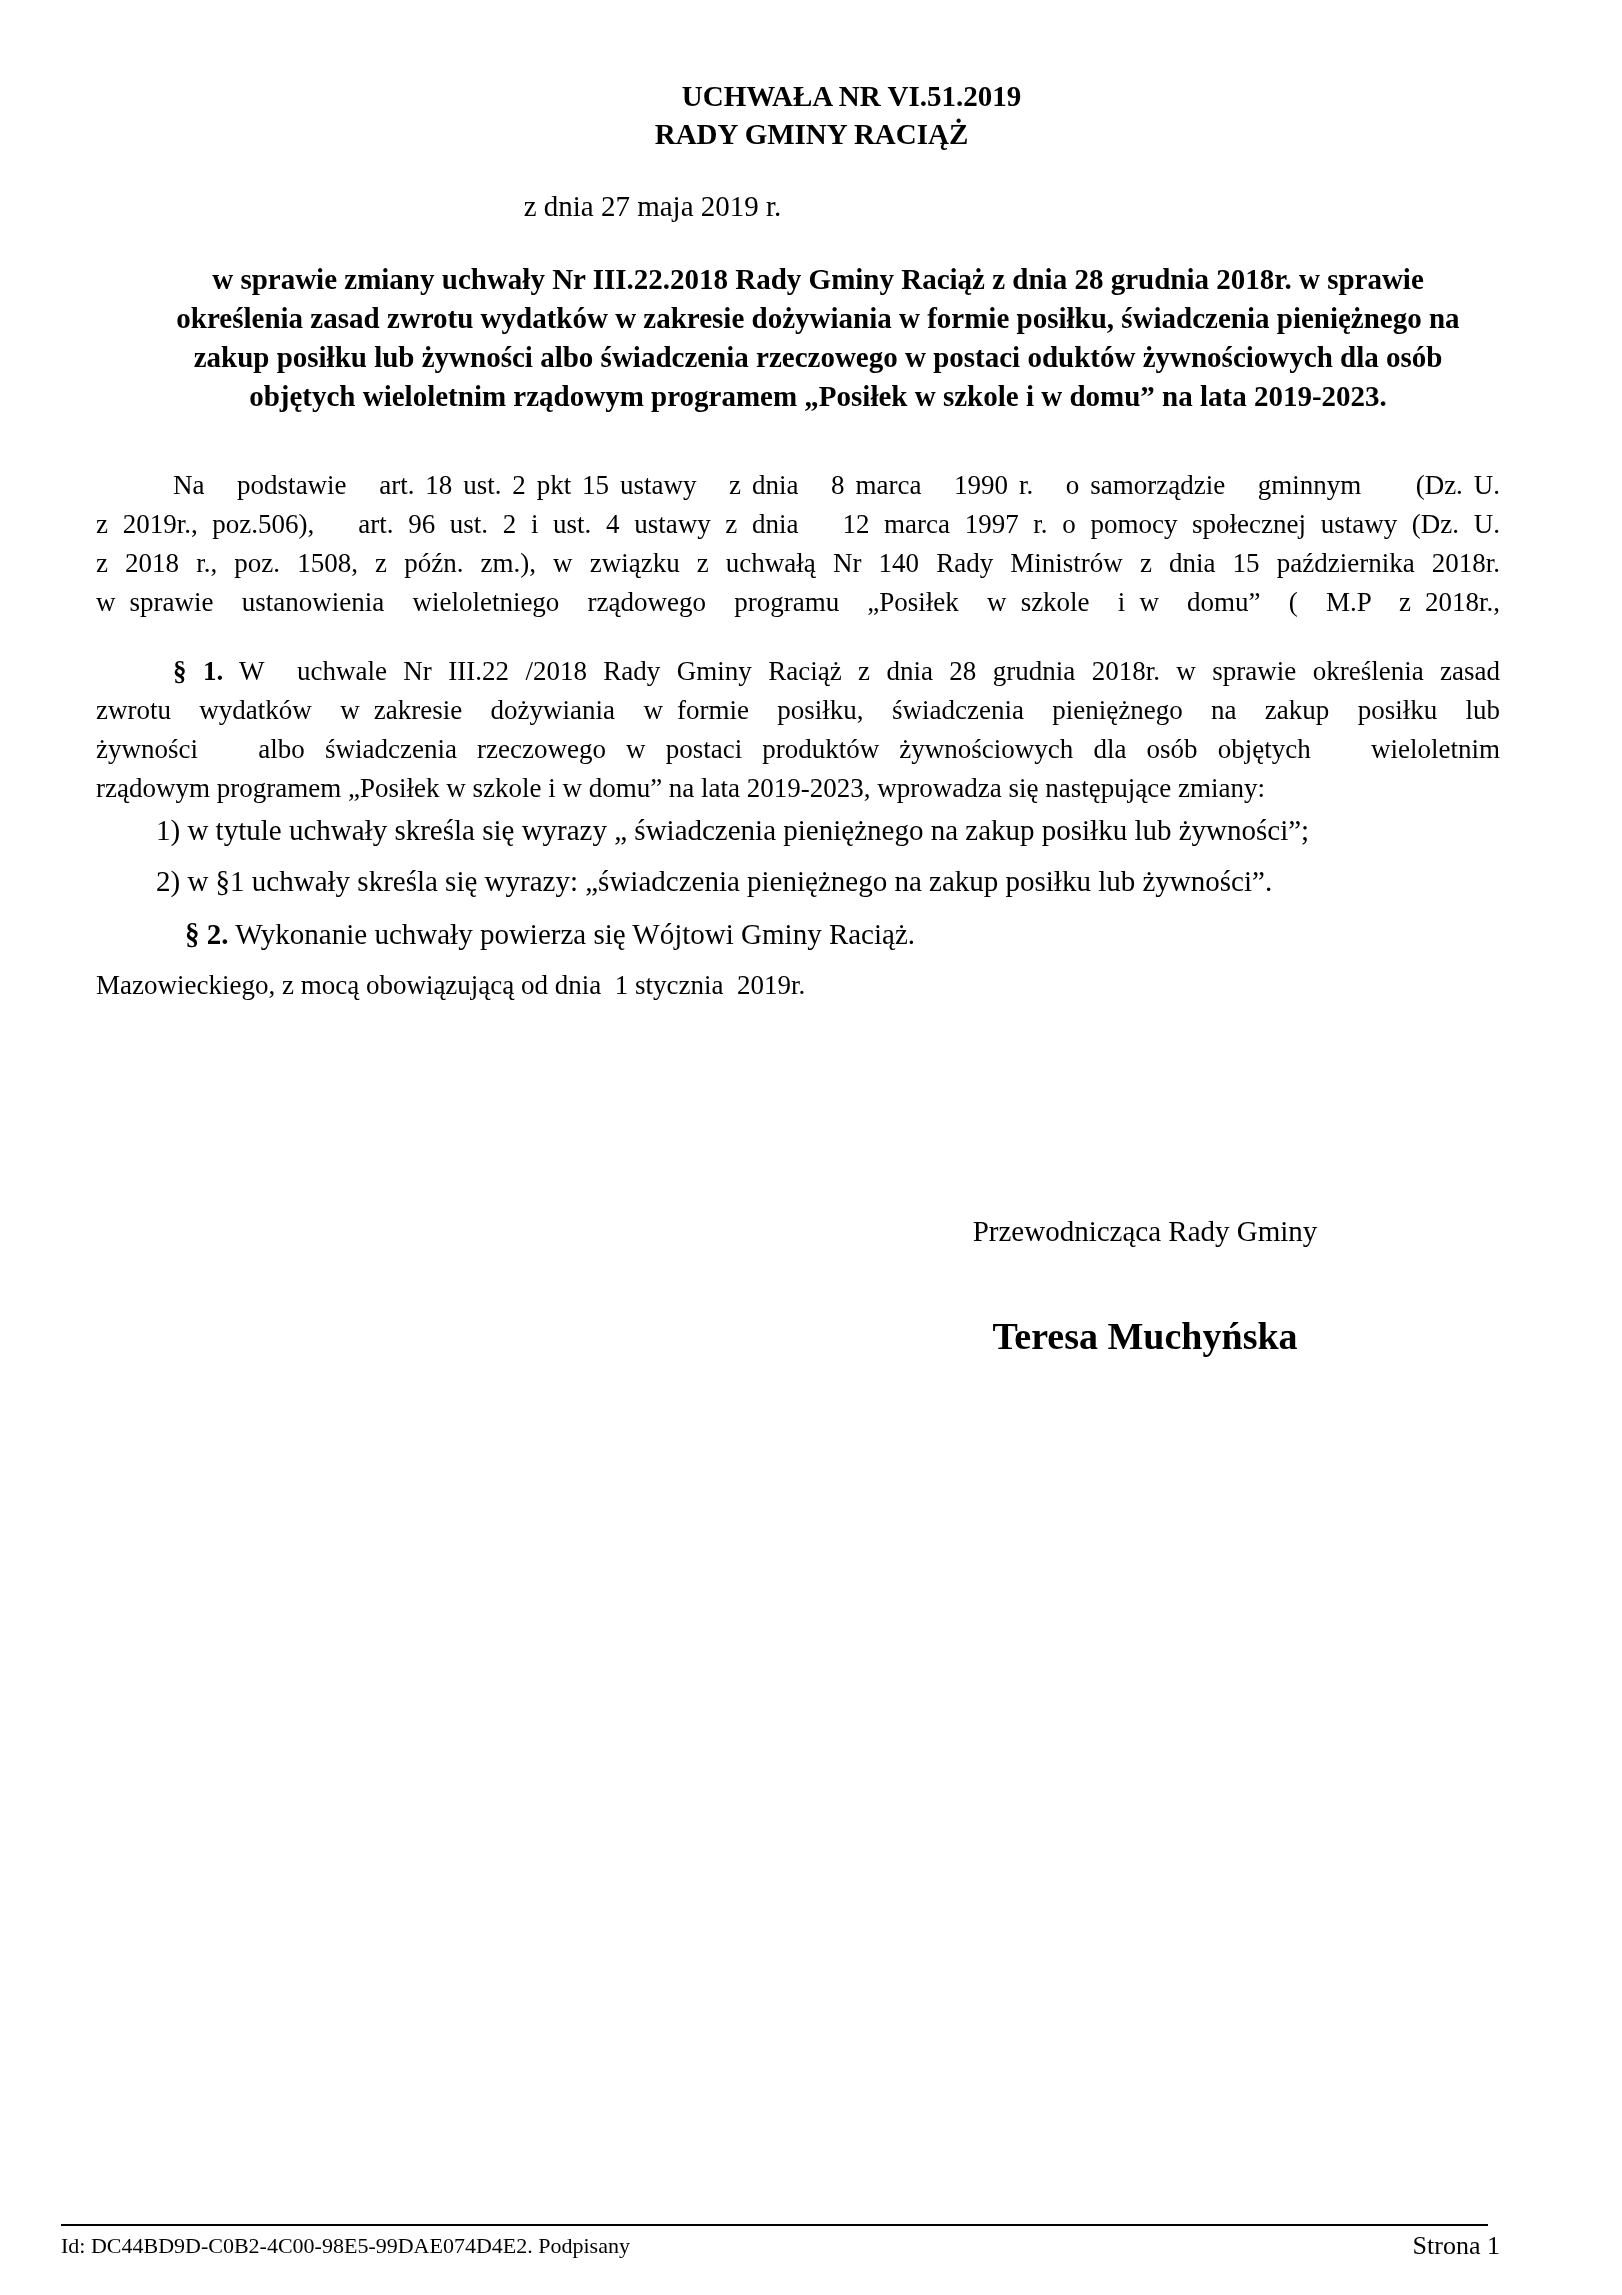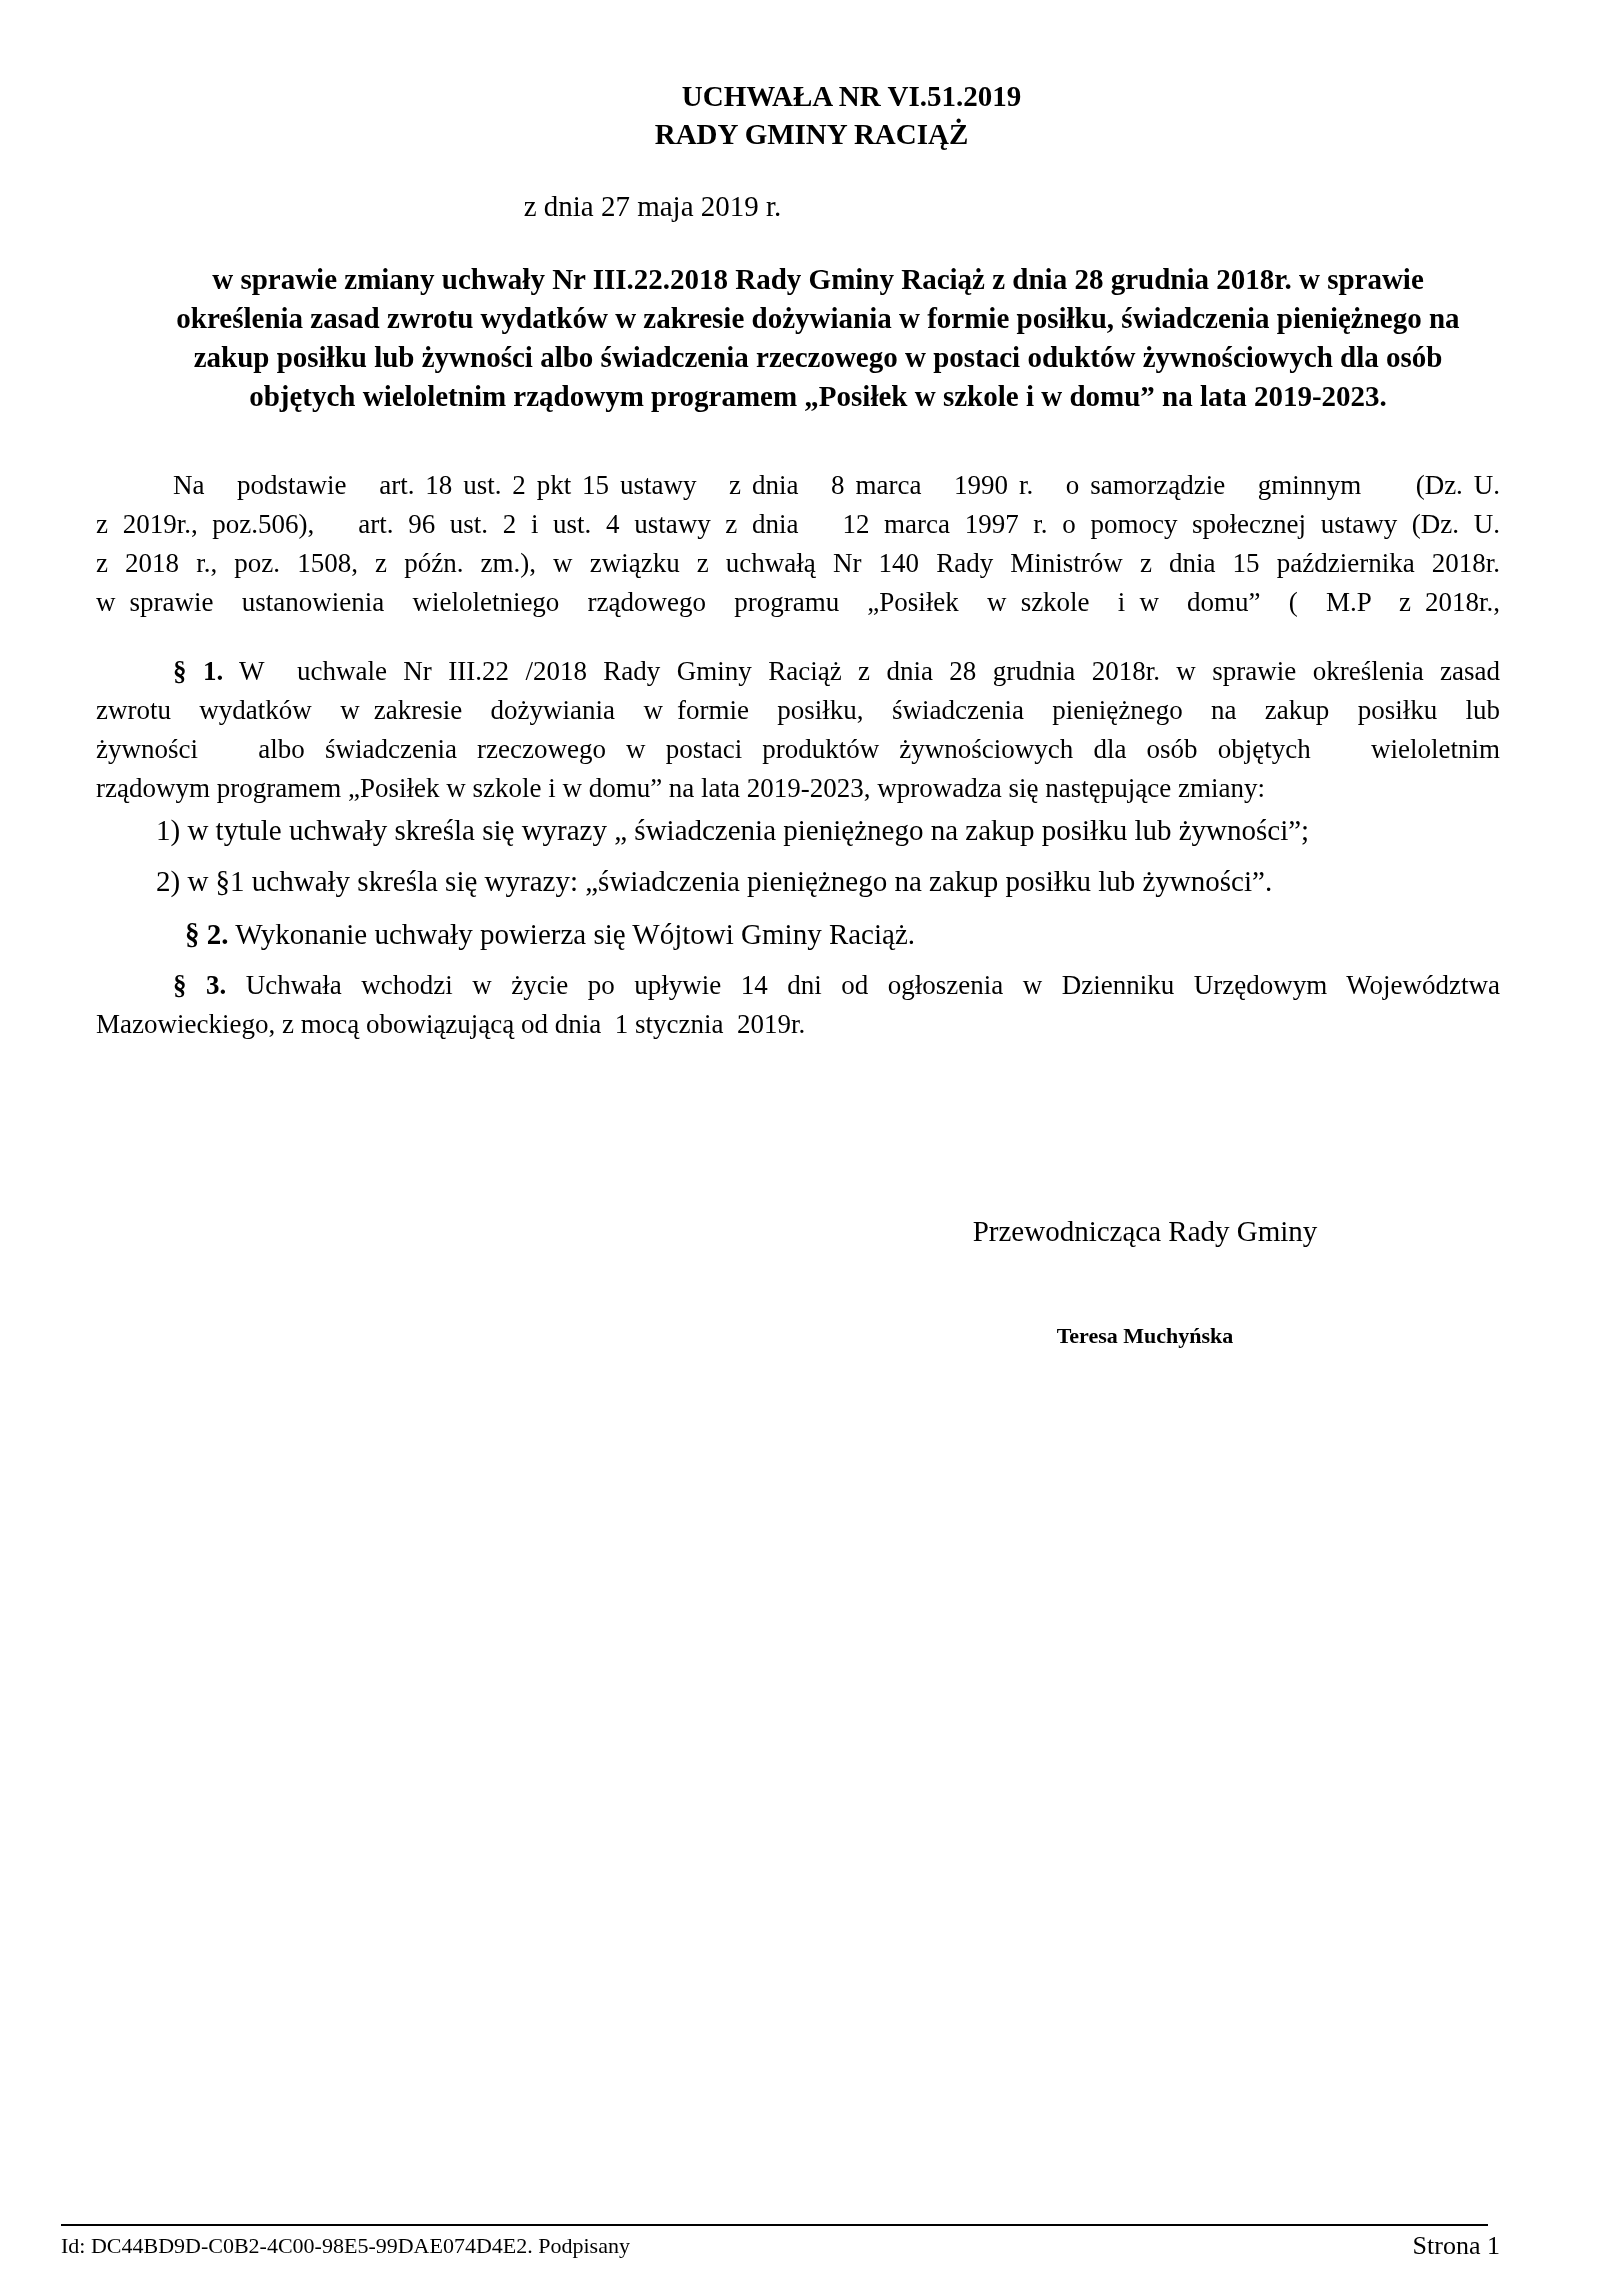--- a/index.html
+++ b/index.html
@@ -87,21 +87,21 @@
       top: 1212px;
       text-align: center;
       font-size: 29px;
       line-height: 38px;
     }
     .sig-name {
       position: absolute;
       left: 916px; width: 458px;
       top: 1317px;
       text-align: center;
-      font-size: 22px;
+      font-size: 38px;
       line-height: 38px;
       font-weight: bold;
     }
     .footer-rule {
       position: absolute;
       left: 61px;
       width: 1427px;
       top: 2224px;
       height: 0;
       border-top: 2.6px solid #000000;
@@ -152,21 +152,20 @@
     <div class="jline"><span>żywności   albo świadczenia rzeczowego w postaci produktów żywnościowych dla osób objętych   wieloletnim</span></div>
     <div class="jline last"><span>rządowym programem „Posiłek w szkole i w domu” na lata 2019-2023, wprowadza się następujące zmiany:</span></div>
   </div>
 
   <div class="item item-1">1) w tytule uchwały skreśla się wyrazy „ świadczenia pieniężnego na zakup posiłku lub żywności”;</div>
   <div class="item item-2">2) w §1 uchwały skreśla się wyrazy: „świadczenia pieniężnego na zakup posiłku lub żywności”.</div>
 
   <div class="para-s2"><b class="bold">§ 2.</b><span> Wykonanie uchwały powierza się Wójtowi Gminy Raciąż.</span></div>
 
   <div class="body-text para-s3">
-    <div class="jline indent"><b class="bold">§ 3.</b><span> Uchwała wchodzi w życie po upływie 14 dni od ogłoszenia w Dzienniku Urzędowym Województwa</span></div>
     <div class="jline last"><span>Mazowieckiego, z mocą obowiązującą od dnia  1 stycznia  2019r.</span></div>
   </div>
 
   <div class="sig-role">Przewodnicząca Rady Gminy</div>
   <div class="sig-name">Teresa Muchyńska</div>
 
   <div class="footer-rule"></div>
   <div class="footer-id">Id: DC44BD9D-C0B2-4C00-98E5-99DAE074D4E2. Podpisany</div>
   <div class="footer-page">Strona 1</div>
 

